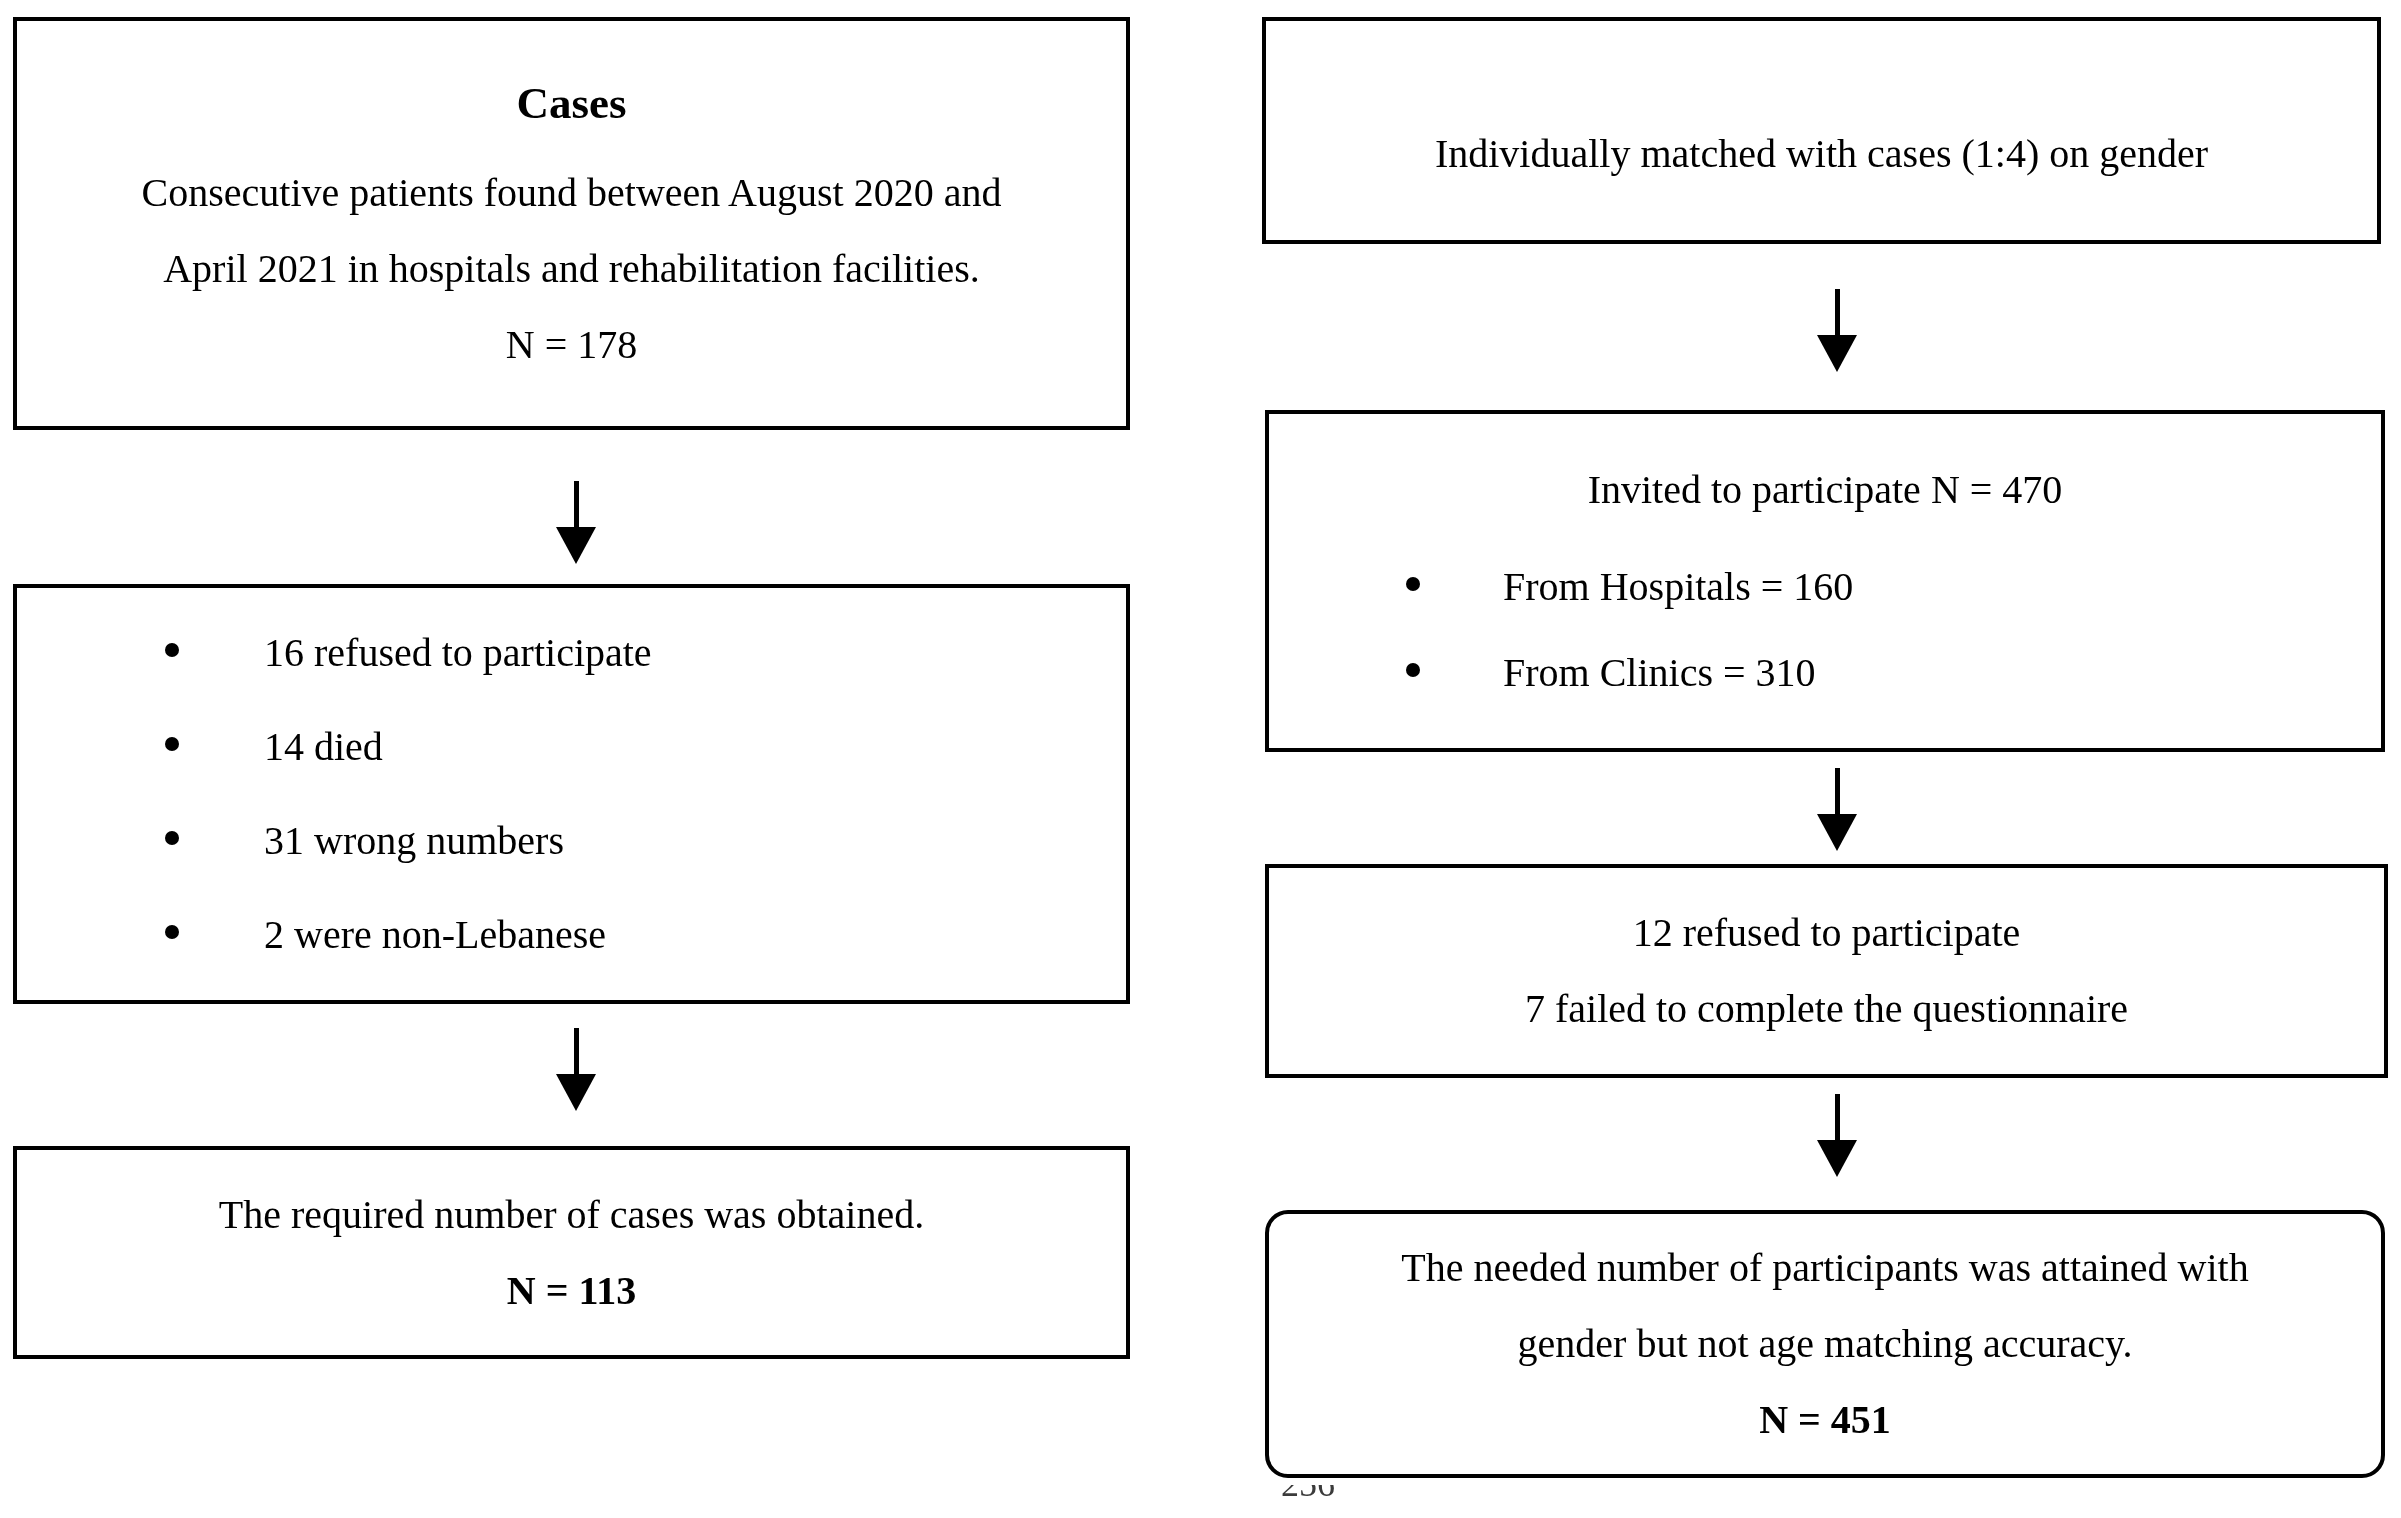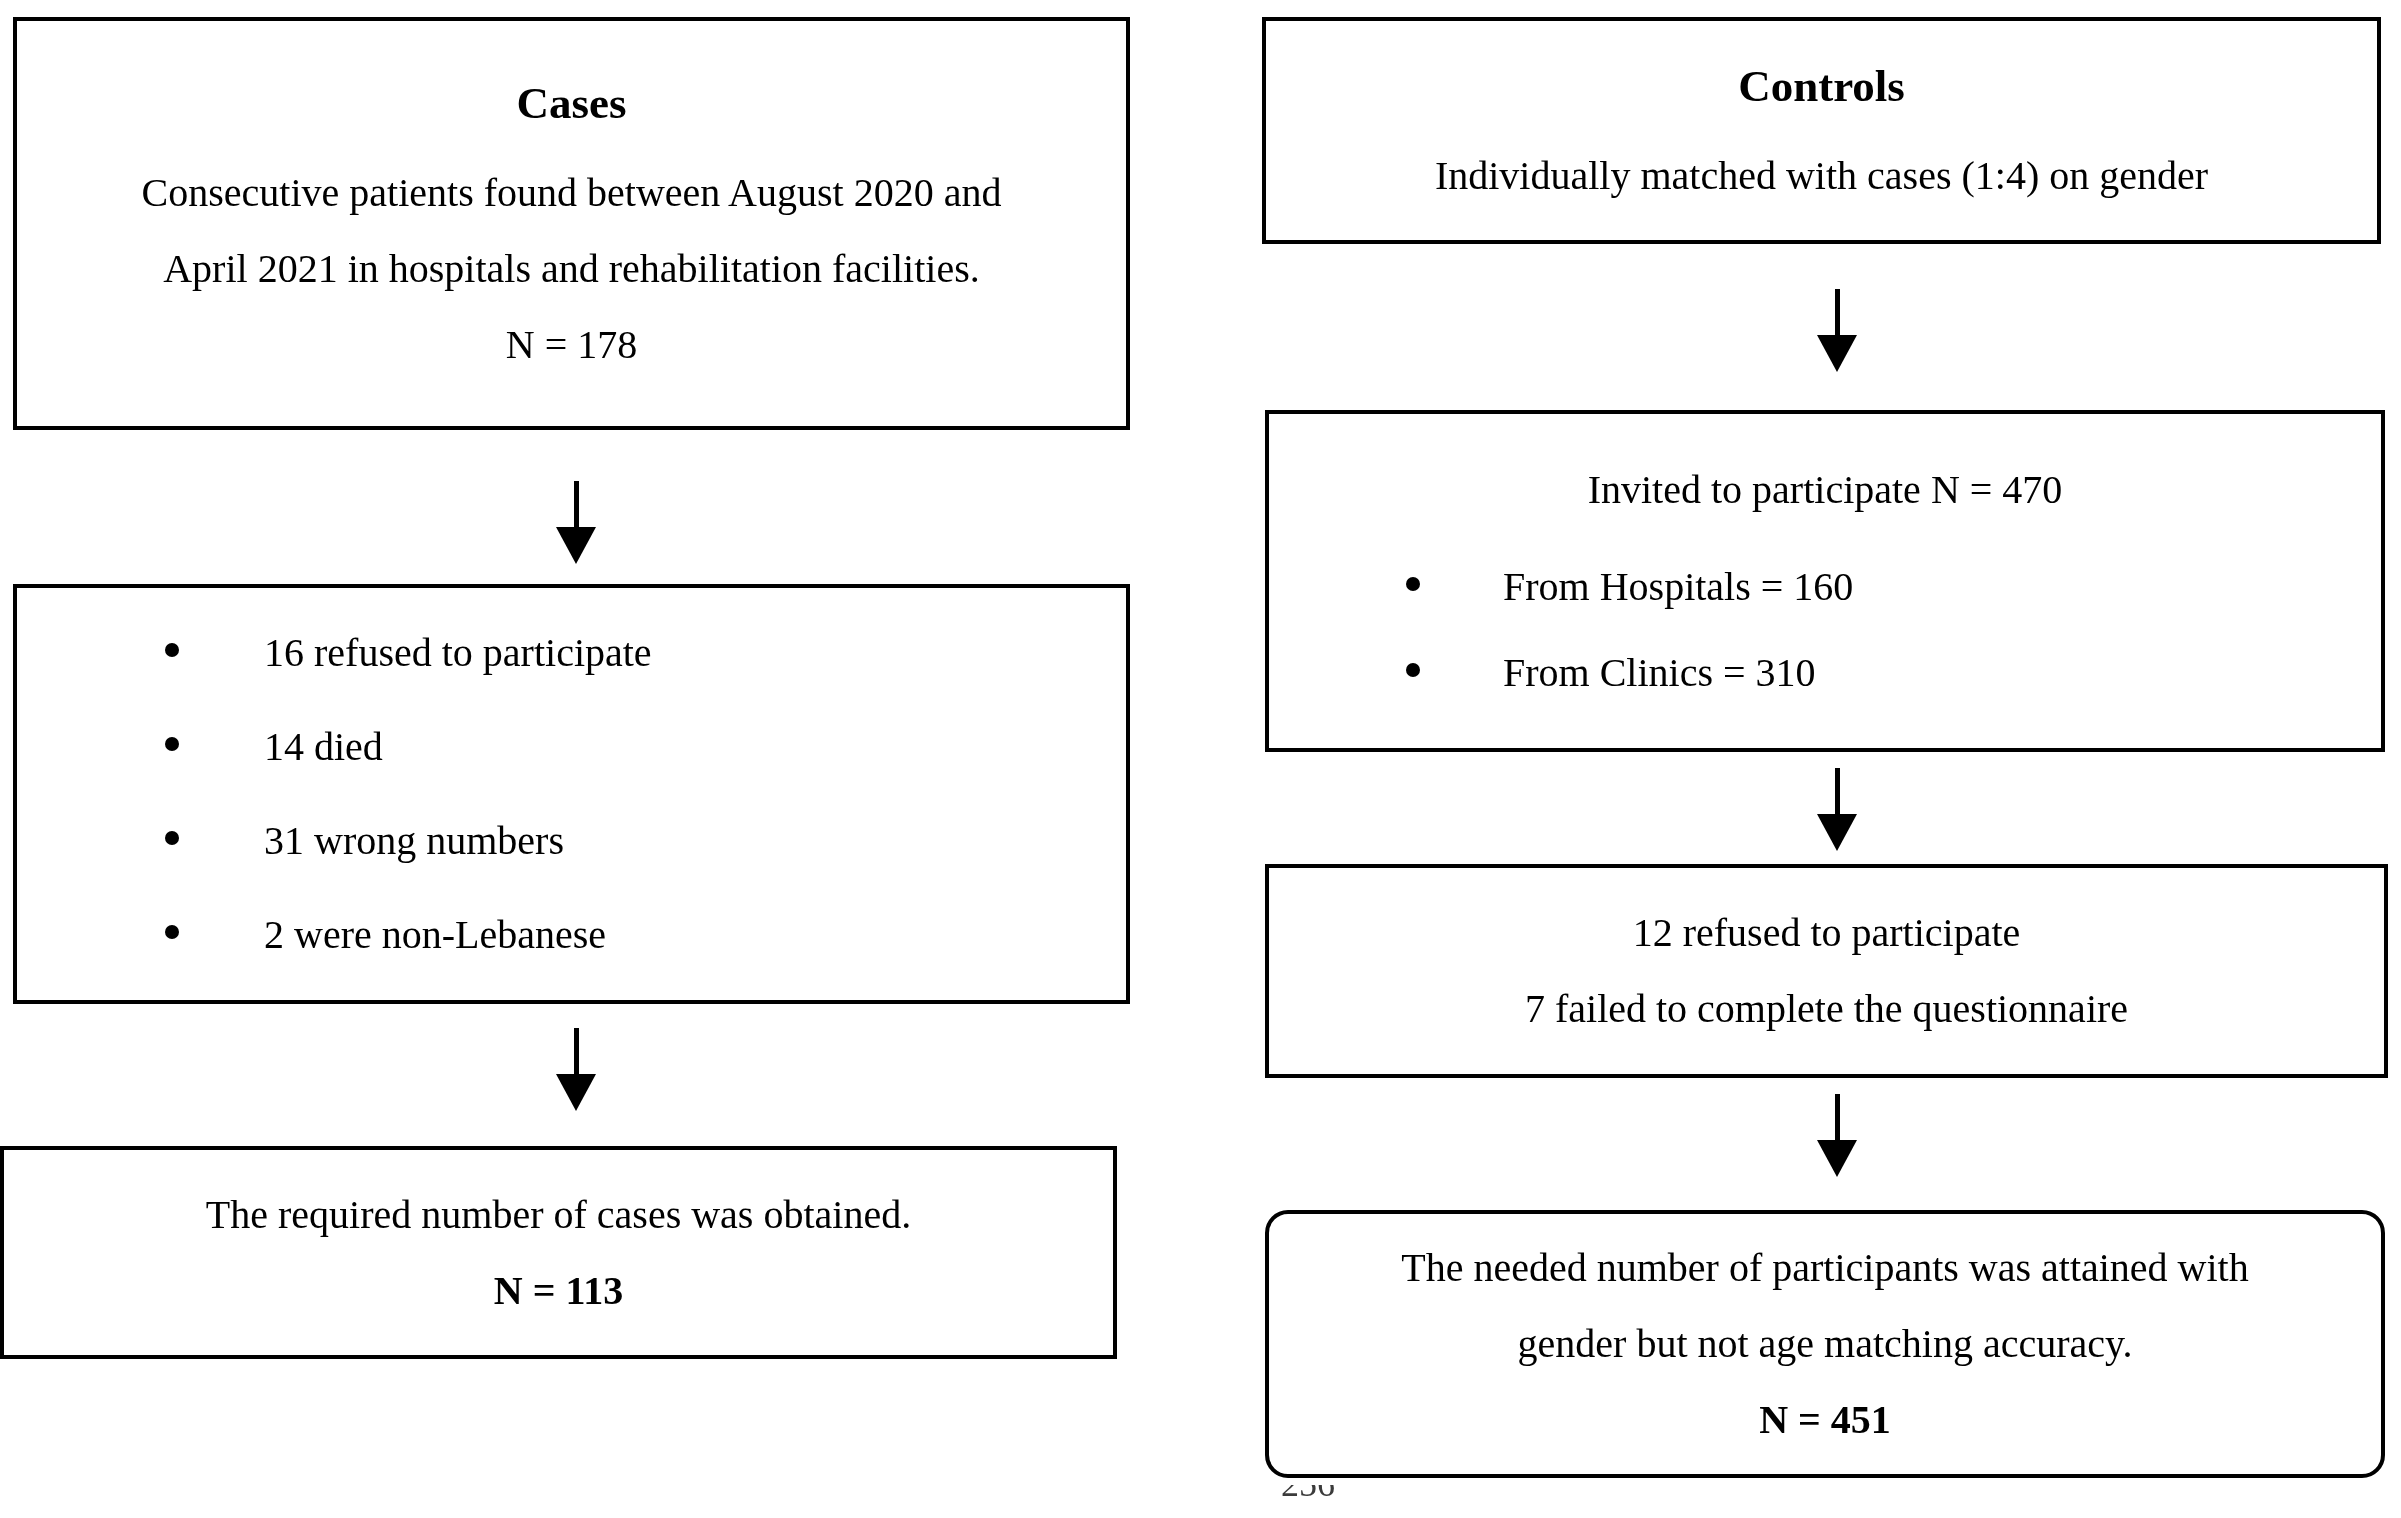--- a/index.html
+++ b/index.html
@@ -188,31 +188,30 @@
         <span class="bullet-text">2 were non-Lebanese</span>
       </li>
     </ul>
   </div>
 
   <div class="arrow" style="left:556px; top:1028px; height:83px;">
     <div class="shaft" style="height:48px;"></div>
     <div class="head"></div>
   </div>
 
-  <div class="box" style="left:0; top:1146px; width:1117px; height:213px;">
+  <div class="box" style="left:13px; top:1146px; width:1117px; height:213px;">
     <div class="box-inner">
       <span class="line">The required number of cases was obtained.</span>
       <div class="spacer-sm"></div>
       <span class="line bold-n">N = 113</span>
     </div>
   </div>
 
   <div class="box" style="left:1262px; top:17.4px; width:1119px; height:227px;">
     <div class="box-inner">
-      <span class="heading">Controls</span>
       <div class="spacer-md"></div>
       <span class="line">Individually matched with cases (1:4) on gender</span>
     </div>
   </div>
 
   <div class="arrow" style="left:1817px; top:289px; height:83px;">
     <div class="shaft" style="height:48px;"></div>
     <div class="head"></div>
   </div>
 

